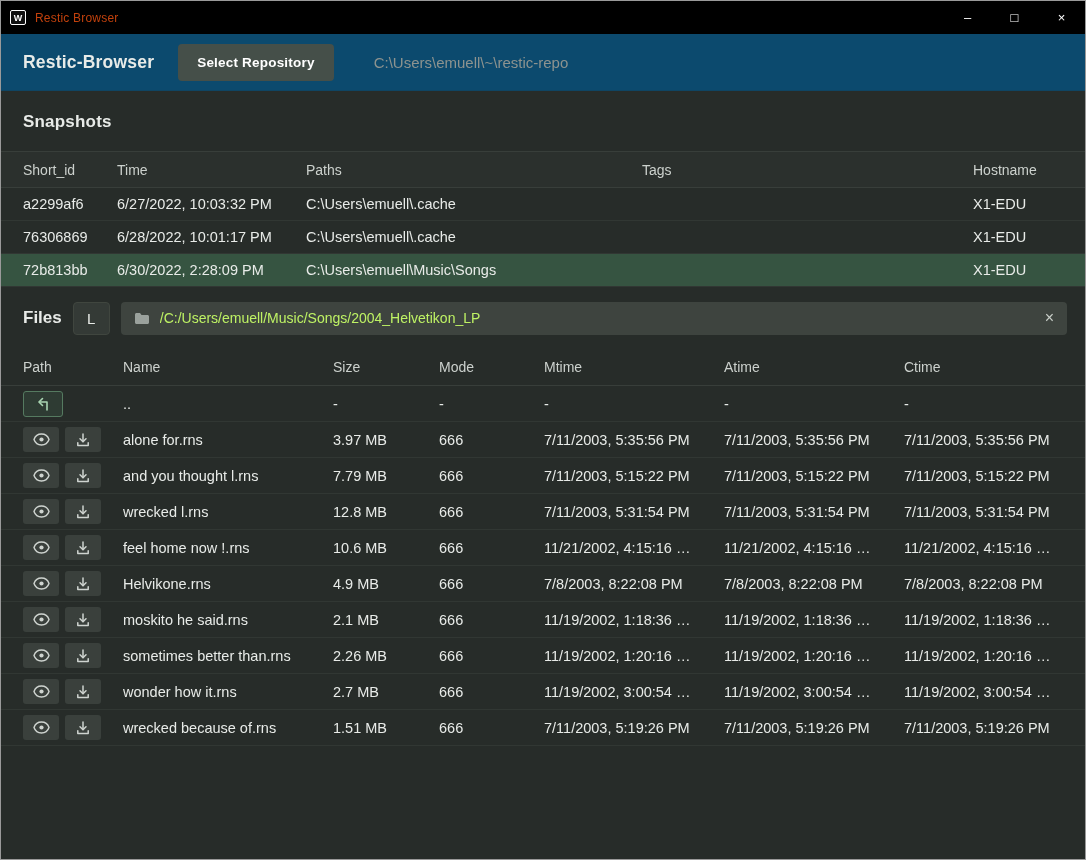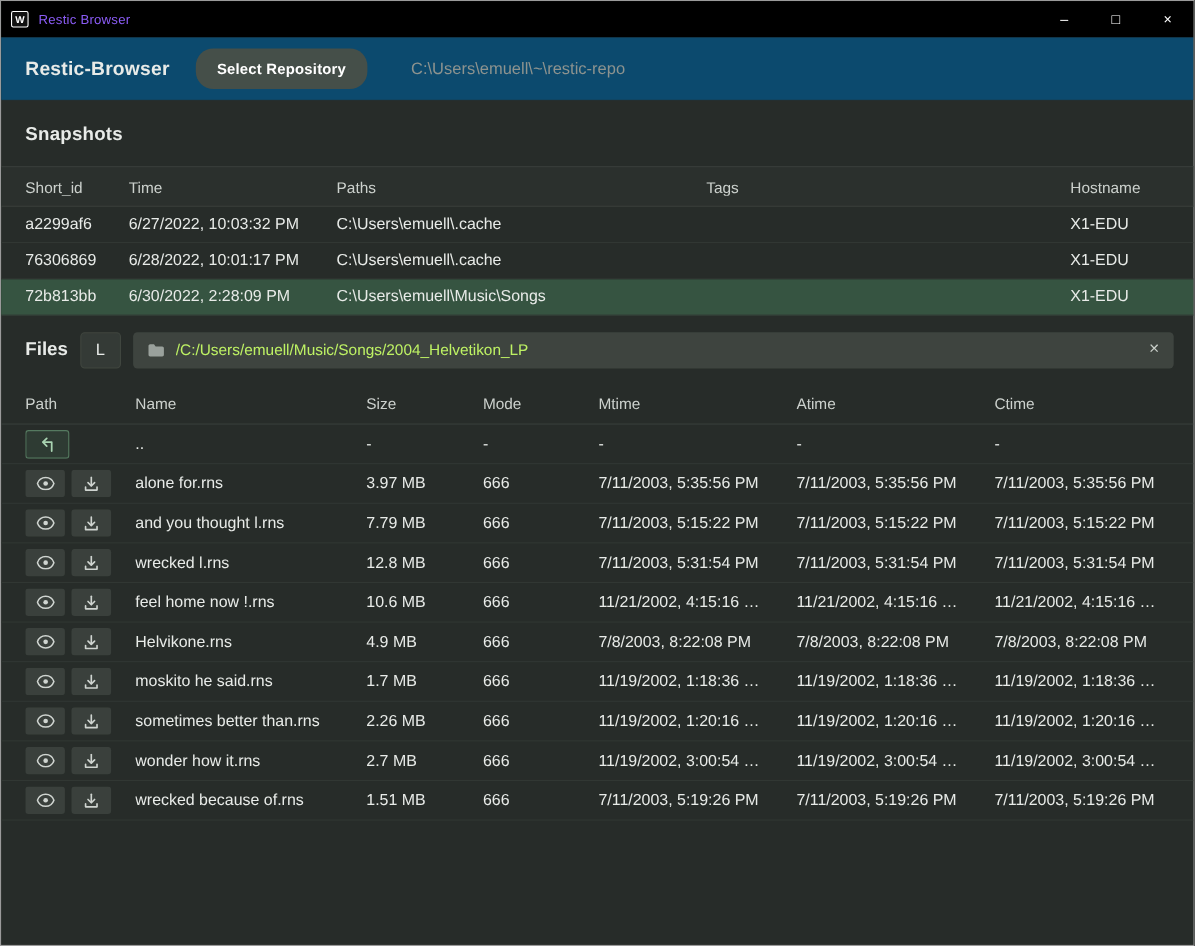--- a/index.html
+++ b/index.html
@@ -8,31 +8,31 @@
   .window{
     width:1086px; height:860px; position:relative; overflow:hidden;
     background:#272c29; color:#e8ebe8; border:1px solid #9a9a9a;
   }
   
   .titlebar{ height:33px; background:#000; display:flex; align-items:center; padding-left:9px; }
   .app-icon{
     width:16px; height:15px; background:#111; border:1.5px solid #fff; color:#fff;
     font-size:9px; font-weight:bold; display:grid; place-items:center; border-radius:2px;
   }
-  .win-title{ color:#8b5cf6; font-size:12px; margin-left:9px; letter-spacing:.2px; }
+  .win-title{ color:#c2410c; font-size:12px; margin-left:9px; letter-spacing:.2px; }
   .win-controls{ margin-left:auto; display:flex; height:100%; }
   .win-btn{
     width:47px; height:100%; background:transparent; border:none; color:#fff;
     font-size:13px; display:grid; place-items:center; font-family:inherit; cursor:default;
   }
   
   .header{ height:57px; background:#0c4a6e; display:flex; align-items:center; padding:0 22px; border-bottom:1px solid #23272425; }
   .app-title{ font-size:17.5px; font-weight:bold; letter-spacing:.2px; }
   .select-repo{
-    margin-left:24px; background:#454f49; color:#fff; border:none; border-radius:16px;
+    margin-left:24px; background:#454f49; color:#fff; border:none; border-radius:4px;
     font-family:inherit; font-size:13.5px; font-weight:bold; padding:11px 19px; letter-spacing:.2px;
   }
   .repo-path{ margin-left:40px; color:#8d938f; font-size:15px;text-align:center; }
   
   .section-title{ font-size:17px; font-weight:bold; padding:21px 0 19px 22px; letter-spacing:.2px; }
   
   .snap-head, .snap-row{
     display:grid; grid-template-columns:94px 189px 336px 331px 1fr;
     padding-left:22px; align-items:center;
   }
@@ -327,21 +327,21 @@
           <span class="ico">
             <svg width="14" height="14" viewBox="0 0 14 14" fill="none" stroke="currentColor" stroke-width="1.5" stroke-linecap="round" stroke-linejoin="round">
               <path d="M7 1v7.5"></path>
               <path d="M4 5.8 7 8.8l3-3"></path>
               <path d="M1.8 9.8v2.7h10.4V9.8"></path>
             </svg>
           </span>
         </button>
     </div>
     <div class="cell">moskito he said.rns</div>
-    <div class="cell">1.7 MB</div>
+    <div class="cell">2.1 MB</div>
     <div class="cell">666</div>
     <div class="cell">11/19/2002, 1:18:36 …</div>
     <div class="cell">11/19/2002, 1:18:36 …</div>
     <div class="cell">11/19/2002, 1:18:36 …</div>
   </div>
 
   <div class="file-row">
     <div class="cell actions">
       <button class="icon-btn">
           <span class="ico">

